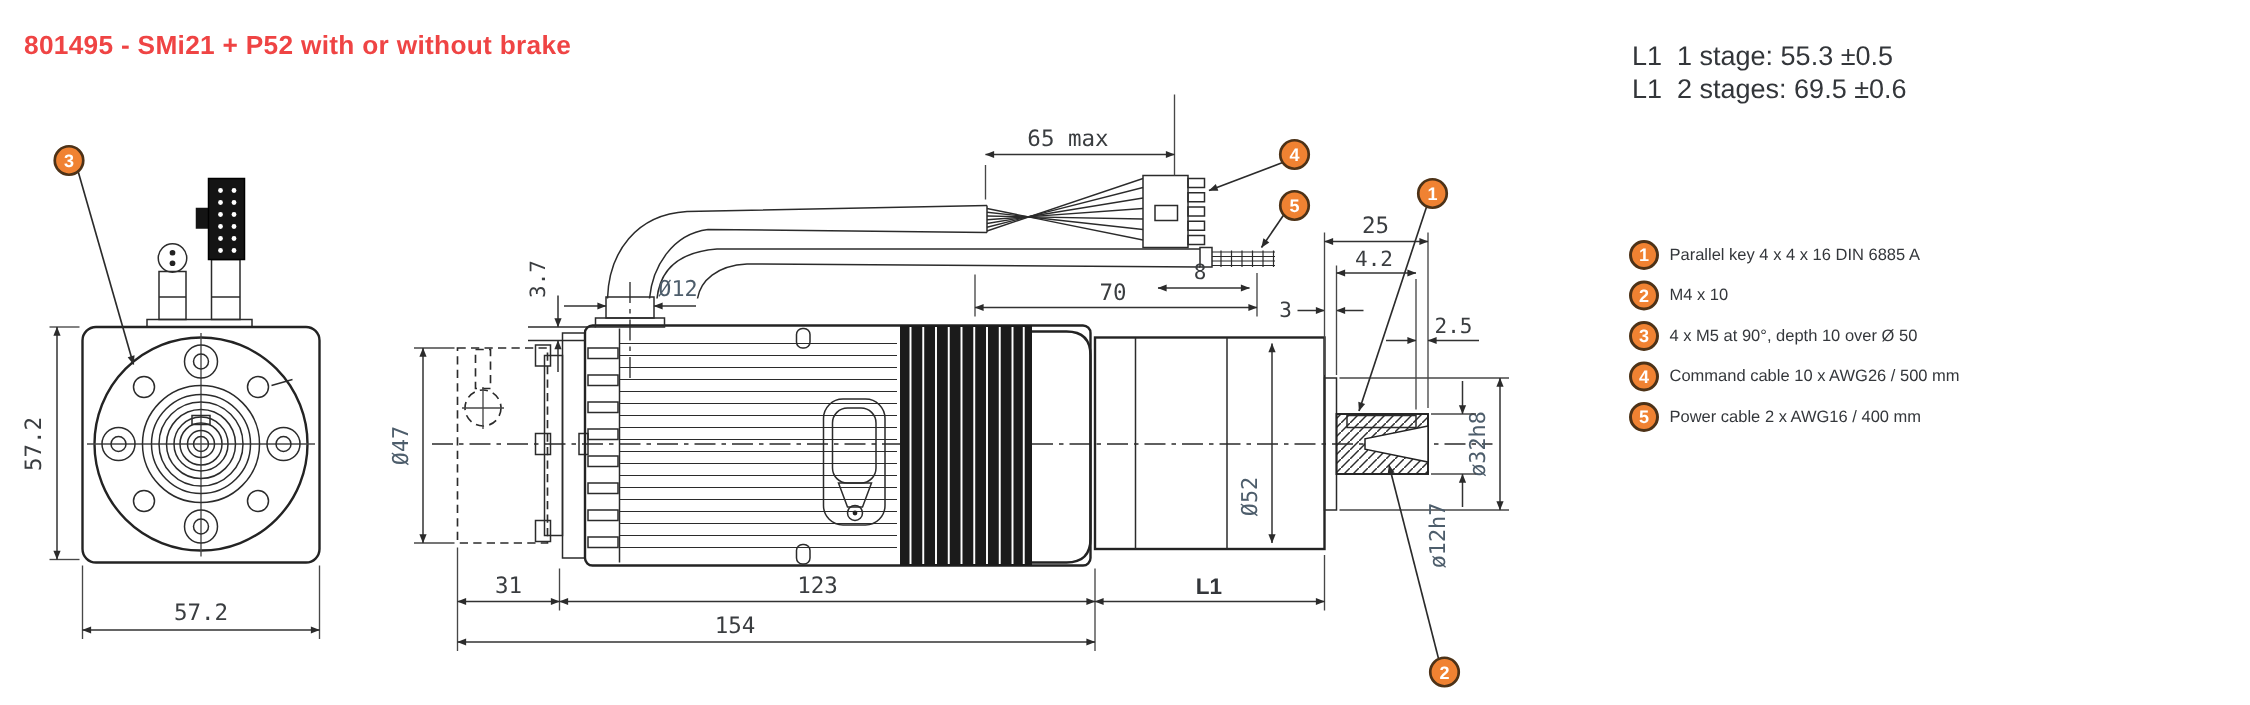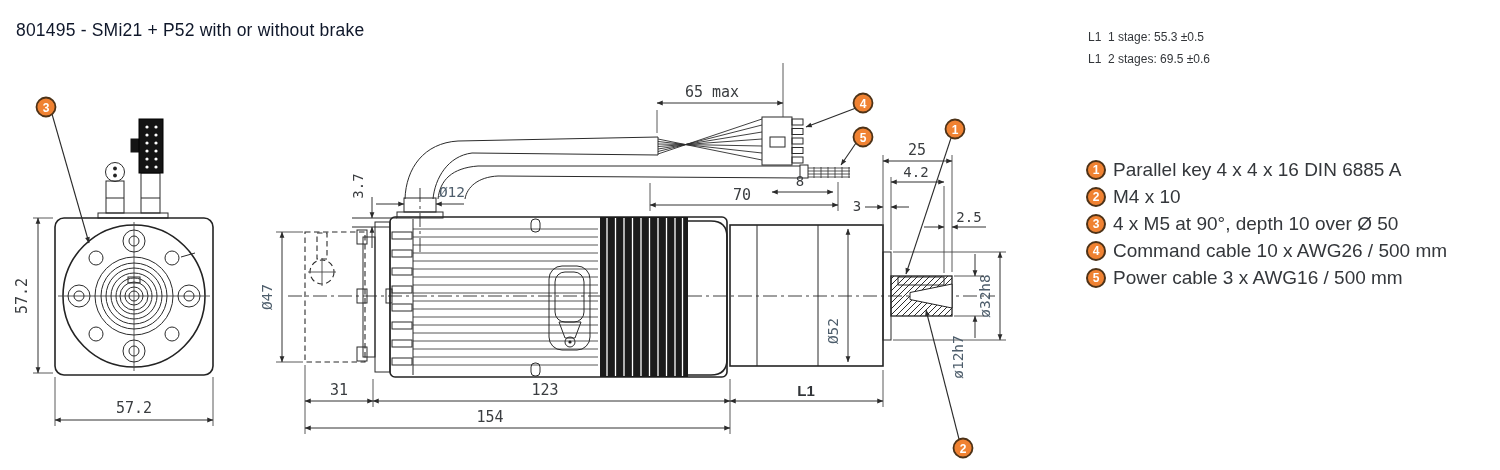--- a/index.html
+++ b/index.html
@@ -1,27 +1,27 @@
 <!DOCTYPE html>
 <html><head>
 <meta charset="utf-8">
 <style>
   html,body{margin:0;padding:0;background:#ffffff;}
   .stage{position:relative;width:1500px;height:470px;background:#ffffff;overflow:hidden;
          font-family:"Liberation Sans", sans-serif;}
-  .title{position:absolute;left:16px;top:20px;font-size:17.5px;font-weight:normal;color:#0f172a;
+  .title{position:absolute;left:16px;top:20px;font-size:17.5px;font-weight:bold;color:#ef4444;
          letter-spacing:.2px;}
-  .l1-block{position:absolute;left:1088px;top:26px;color:#33363a;font-size:12px;line-height:22px;}
+  .l1-block{position:absolute;left:1088px;top:26px;color:#33363a;font-size:18px;line-height:22px;}
   .l1-block div{white-space:pre;}
   .legend{position:absolute;left:1086px;top:160px;width:420px;}
   .legend-item{display:flex;align-items:center;margin-bottom:7px;height:20px;}
   .num-badge{flex:0 0 auto;width:20px;height:20px;box-sizing:border-box;border-radius:50%;
              background:#f08232;border:2px solid #4d3217;color:#fff;font-size:12px;font-weight:bold;
              display:flex;align-items:center;justify-content:center;margin-right:7px;}
-  .legend-text{color:#34373b;font-size:19px;white-space:nowrap;}
+  .legend-text{color:#34373b;font-size:11px;white-space:nowrap;}
   svg text.dim{font-family:"DejaVu Sans Mono", monospace;font-size:14px;fill:#3a3d40;}
   svg text.dim-big{font-family:"DejaVu Sans Mono", monospace;font-size:15px;fill:#3a3d40;}
   svg text.dia{font-family:"DejaVu Sans Mono", monospace;font-size:14.5px;fill:#4d5d6b;}
   svg text.callout-num{font-family:"Liberation Sans", sans-serif;font-size:12px;font-weight:bold;
       fill:#ffffff;text-anchor:middle;}
   svg text.l1lab{font-family:"Liberation Sans", sans-serif;font-size:15px;font-weight:bold;fill:#33363a;}
   .ol{stroke:#232323;stroke-width:1.6;fill:none;}
   .ml{stroke:#2b2b2b;stroke-width:1;fill:none;}
   .tl{stroke:#474747;stroke-width:0.9;fill:none;}
   .dl{stroke:#323232;stroke-width:1;fill:none;}
@@ -55,21 +55,21 @@
     <div class="legend-item">
       <span class="num-badge">3</span>
       <span class="legend-text">4 x M5 at 90°, depth 10 over Ø 50</span>
     </div>
     <div class="legend-item">
       <span class="num-badge">4</span>
       <span class="legend-text">Command cable 10 x AWG26 / 500 mm</span>
     </div>
     <div class="legend-item">
       <span class="num-badge">5</span>
-      <span class="legend-text">Power cable 3 x AWG16 / 500 mm</span>
+      <span class="legend-text">Power cable 2 x AWG16 / 400 mm</span>
     </div>
   </div>
 
   <svg width="1500" height="470" viewBox="0 0 1500 470">
     <defs>
       <marker id="ma" viewBox="0 0 10 10" refX="9.6" refY="5" markerWidth="11" markerHeight="6" orient="auto-start-reverse" markerUnits="userSpaceOnUse">
         <path d="M0,1 L10,5 L0,9 z" fill="#2b2b2b"></path>
       </marker>
       <pattern id="hatch" patternUnits="userSpaceOnUse" width="6" height="6">
         <path d="M0,6 L6,0" stroke="#2e2e2e" stroke-width="1"></path>

